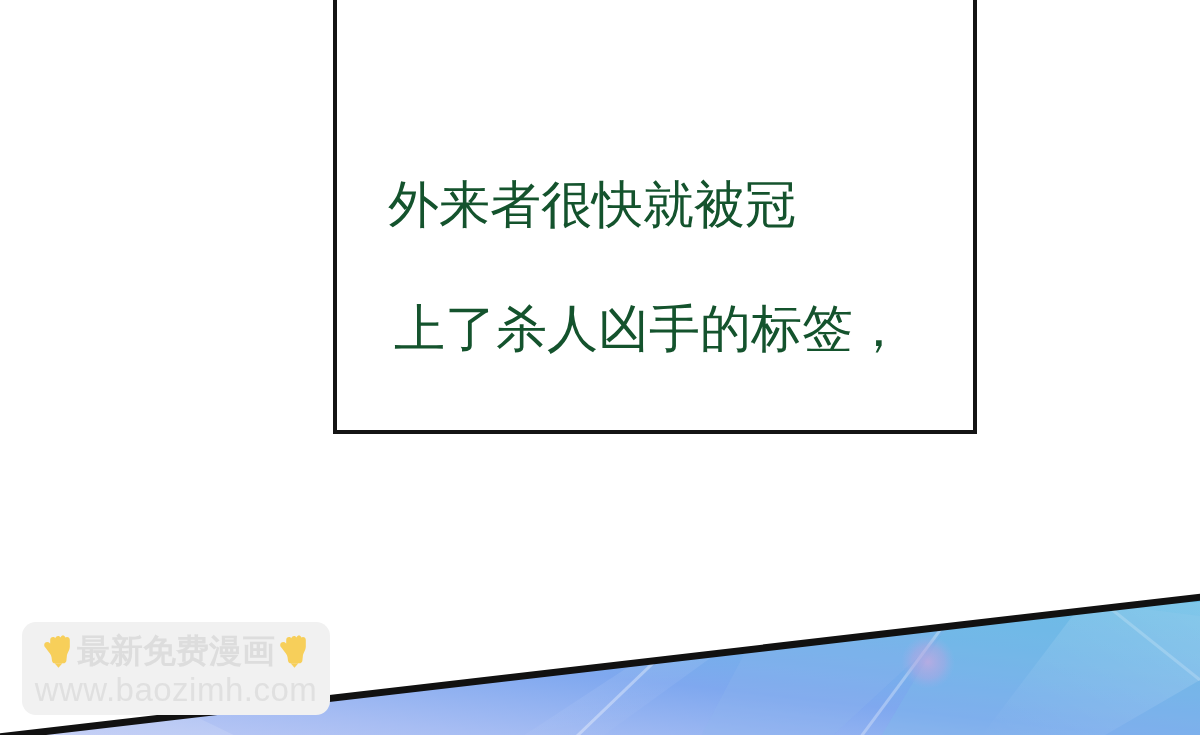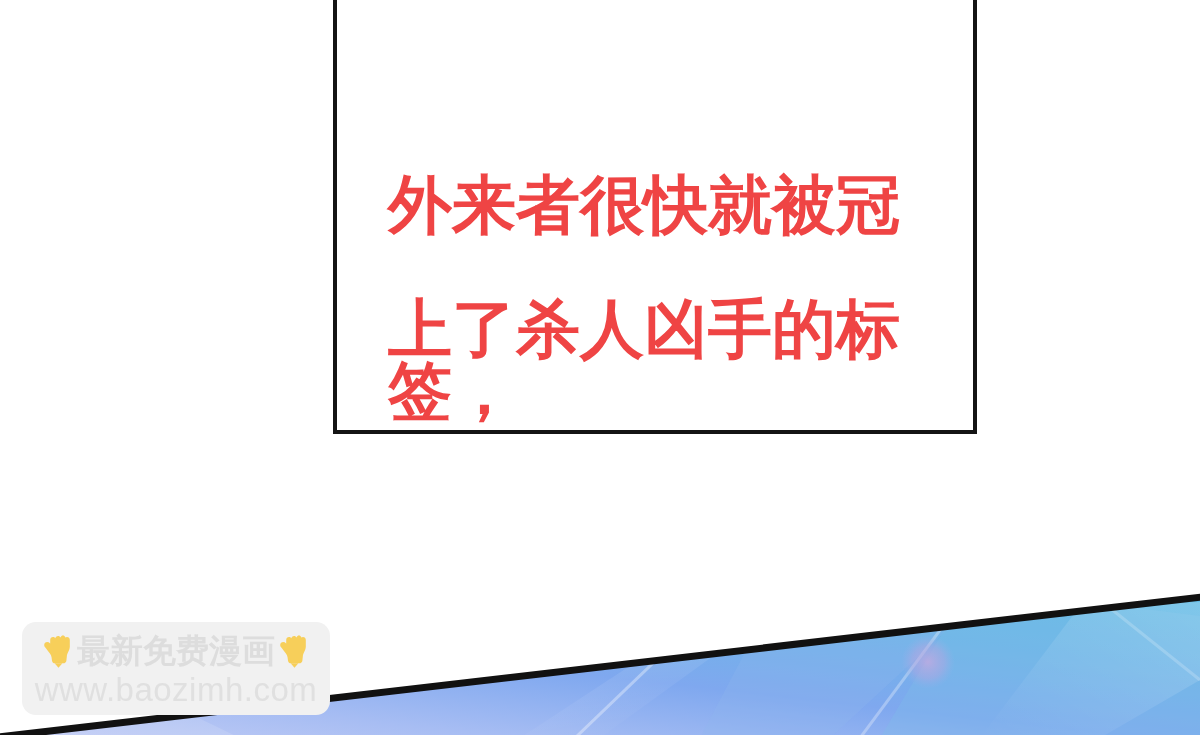--- a/index.html
+++ b/index.html
@@ -36,30 +36,30 @@
     border: 4px solid #141414;
     border-top: none;
     background: #ffffff;
   }
 
   .panel-text {
     position: absolute;
     left: 51px;
     top: 152px;           
     width: 560px;
-    color: #ef4444;
+    color: #14532d;
     font-family: "DejaVu Sans", "Liberation Sans", sans-serif;
-    font-weight: 700;
-    font-size: 64px;
+    font-weight: 400;
+    font-size: 51px;
     line-height: 62px;
     letter-spacing: 0px;
     white-space: pre-line;
   }
   .panel-line { display: block; }
-  .panel-line.indent { }
+  .panel-line.indent { margin-left: 6px; }
 
   
   .illustration {
     position: absolute;
     left: 0; top: 560px;
     width: 1200px;
     height: 175px;
     overflow: hidden;
     pointer-events: none;
   }

